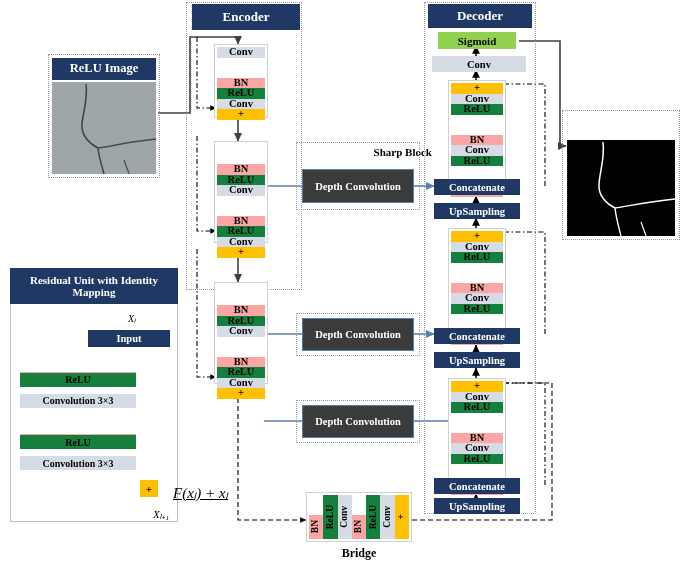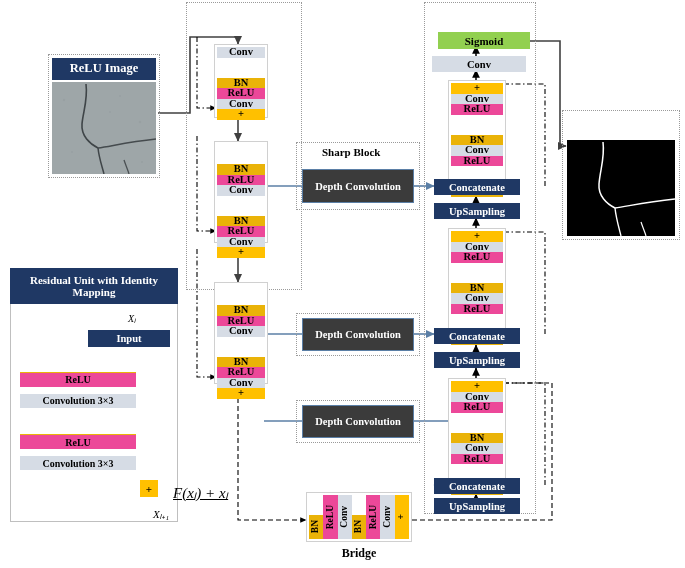--- a/index.html
+++ b/index.html
@@ -16,22 +16,22 @@
         display:flex;align-items:center;justify-content:center;
         text-align:center;}
   .dotbox{border:1px dotted #9a9a9a;background:transparent;}
 
   
   .stack{background:#ffffff;border:1px solid #d0d0d0;box-sizing:border-box;
          display:flex;flex-direction:column;padding:2px;}
   .row{flex:1 1 auto;display:flex;align-items:center;justify-content:center;
        font-size:10.5px;color:#000;font-weight:bold;line-height:1;}
   .c-conv{background:#d6dce5;}
-  .c-bn{background:#eab308;margin-top:20px;}
-  .c-relu{background:#ec4899;}
+  .c-bn{background:#fca5a5;margin-top:20px;}
+  .c-relu{background:#15803d;}
   .c-add{background:#ffc000;}
 
   .blk-conv{background:#d6dce5;}
   .blk-sig{background:#92d050;color:#000;font-weight:bold;
            display:flex;align-items:center;justify-content:center;font-size:11px;}
 
   .dark{background:#3b3b3b;border:1px solid #5b7fa6;color:#fff;
         font-weight:bold;font-size:10.5px;
         display:flex;align-items:center;justify-content:center;}
 
@@ -168,20 +168,21 @@
     <svg width="108" height="96" viewBox="0 0 108 96">
       <rect width="108" height="96" fill="#000000"></rect>
       <path d="M36,2 C38,18 33,30 32,44 C31,56 40,64 48,68" stroke="#ffffff" stroke-width="1.5" fill="none"></path>
       <path d="M48,68 C62,66 78,62 108,59" stroke="#ffffff" stroke-width="1.4" fill="none"></path>
       <path d="M48,68 C49,78 52,88 54,96" stroke="#ffffff" stroke-width="1.4" fill="none"></path>
       <path d="M74,82 C76,88 78,92 79,96" stroke="#ffffff" stroke-width="1.2" fill="none"></path>
     </svg>
   </div>
 
   <div class="abs dotbox" style="left:186px;top:2px;width:116px;height:288px;"></div>
+  <div class="abs hdr" style="left:192px;top:4px;width:108px;height:26px;font-size:13px;">Encoder</div>
 
   <div class="abs stack" style="left:214px;top:44px;width:54px;height:74px;">
       <div class="row c-conv">Conv</div>
       <div class="row c-bn">BN</div>
       <div class="row c-relu">ReLU</div>
       <div class="row c-conv">Conv</div>
       <div class="row c-add">+</div>
     </div>
 
   <div class="abs stack" style="left:214px;top:141px;width:54px;height:102px;">
@@ -197,32 +198,33 @@
   <div class="abs stack" style="left:214px;top:282px;width:54px;height:102px;">
       <div class="row c-bn">BN</div>
       <div class="row c-relu">ReLU</div>
       <div class="row c-conv">Conv</div>
       <div class="row c-bn">BN</div>
       <div class="row c-relu">ReLU</div>
       <div class="row c-conv">Conv</div>
       <div class="row c-add">+</div>
     </div>
 
-  <div class="abs lbl" style="left:322px;top:146px;width:110px;text-align:left;">Sharp Block</div>
+  <div class="abs lbl" style="left:322px;top:146px;width:110px;text-align:right;">Sharp Block</div>
   <div class="abs dark" style="left:302px;top:169px;width:112px;height:34px;">Depth Convolution</div>
   <div class="abs dark" style="left:302px;top:318px;width:112px;height:33px;">Depth Convolution</div>
   <div class="abs dark" style="left:302px;top:405px;width:112px;height:33px;">Depth Convolution</div>
 
   <div class="abs dotbox" style="left:296px;top:142px;width:124px;height:68px;"></div>
   <div class="abs dotbox" style="left:296px;top:313px;width:124px;height:43px;"></div>
   <div class="abs dotbox" style="left:296px;top:400px;width:124px;height:43px;"></div>
 
   <div class="abs dotbox" style="left:424px;top:2px;width:112px;height:512px;"></div>
-
-  <div class="abs blk-sig" style="left:438px;top:32px;width:92px;height:17px;">Sigmoid</div>
+  <div class="abs hdr" style="left:428px;top:4px;width:104px;height:24px;font-size:13px;">Decoder</div>
+
+  <div class="abs blk-sig" style="left:438px;top:32px;width:78px;height:17px;">Sigmoid</div>
   <div class="abs blk-conv" style="left:432px;top:56px;width:94px;height:16px;display:flex;
               align-items:center;justify-content:center;font-size:10.5px;font-weight:bold;">Conv</div>
 
   <div class="abs stack" style="left:448px;top:80px;width:58px;height:102px;">
       <div class="row c-add">+</div>
       <div class="row c-conv">Conv</div>
       <div class="row c-relu">ReLU</div>
       <div class="row c-bn">BN</div>
       <div class="row c-conv">Conv</div>
       <div class="row c-relu">ReLU</div>

